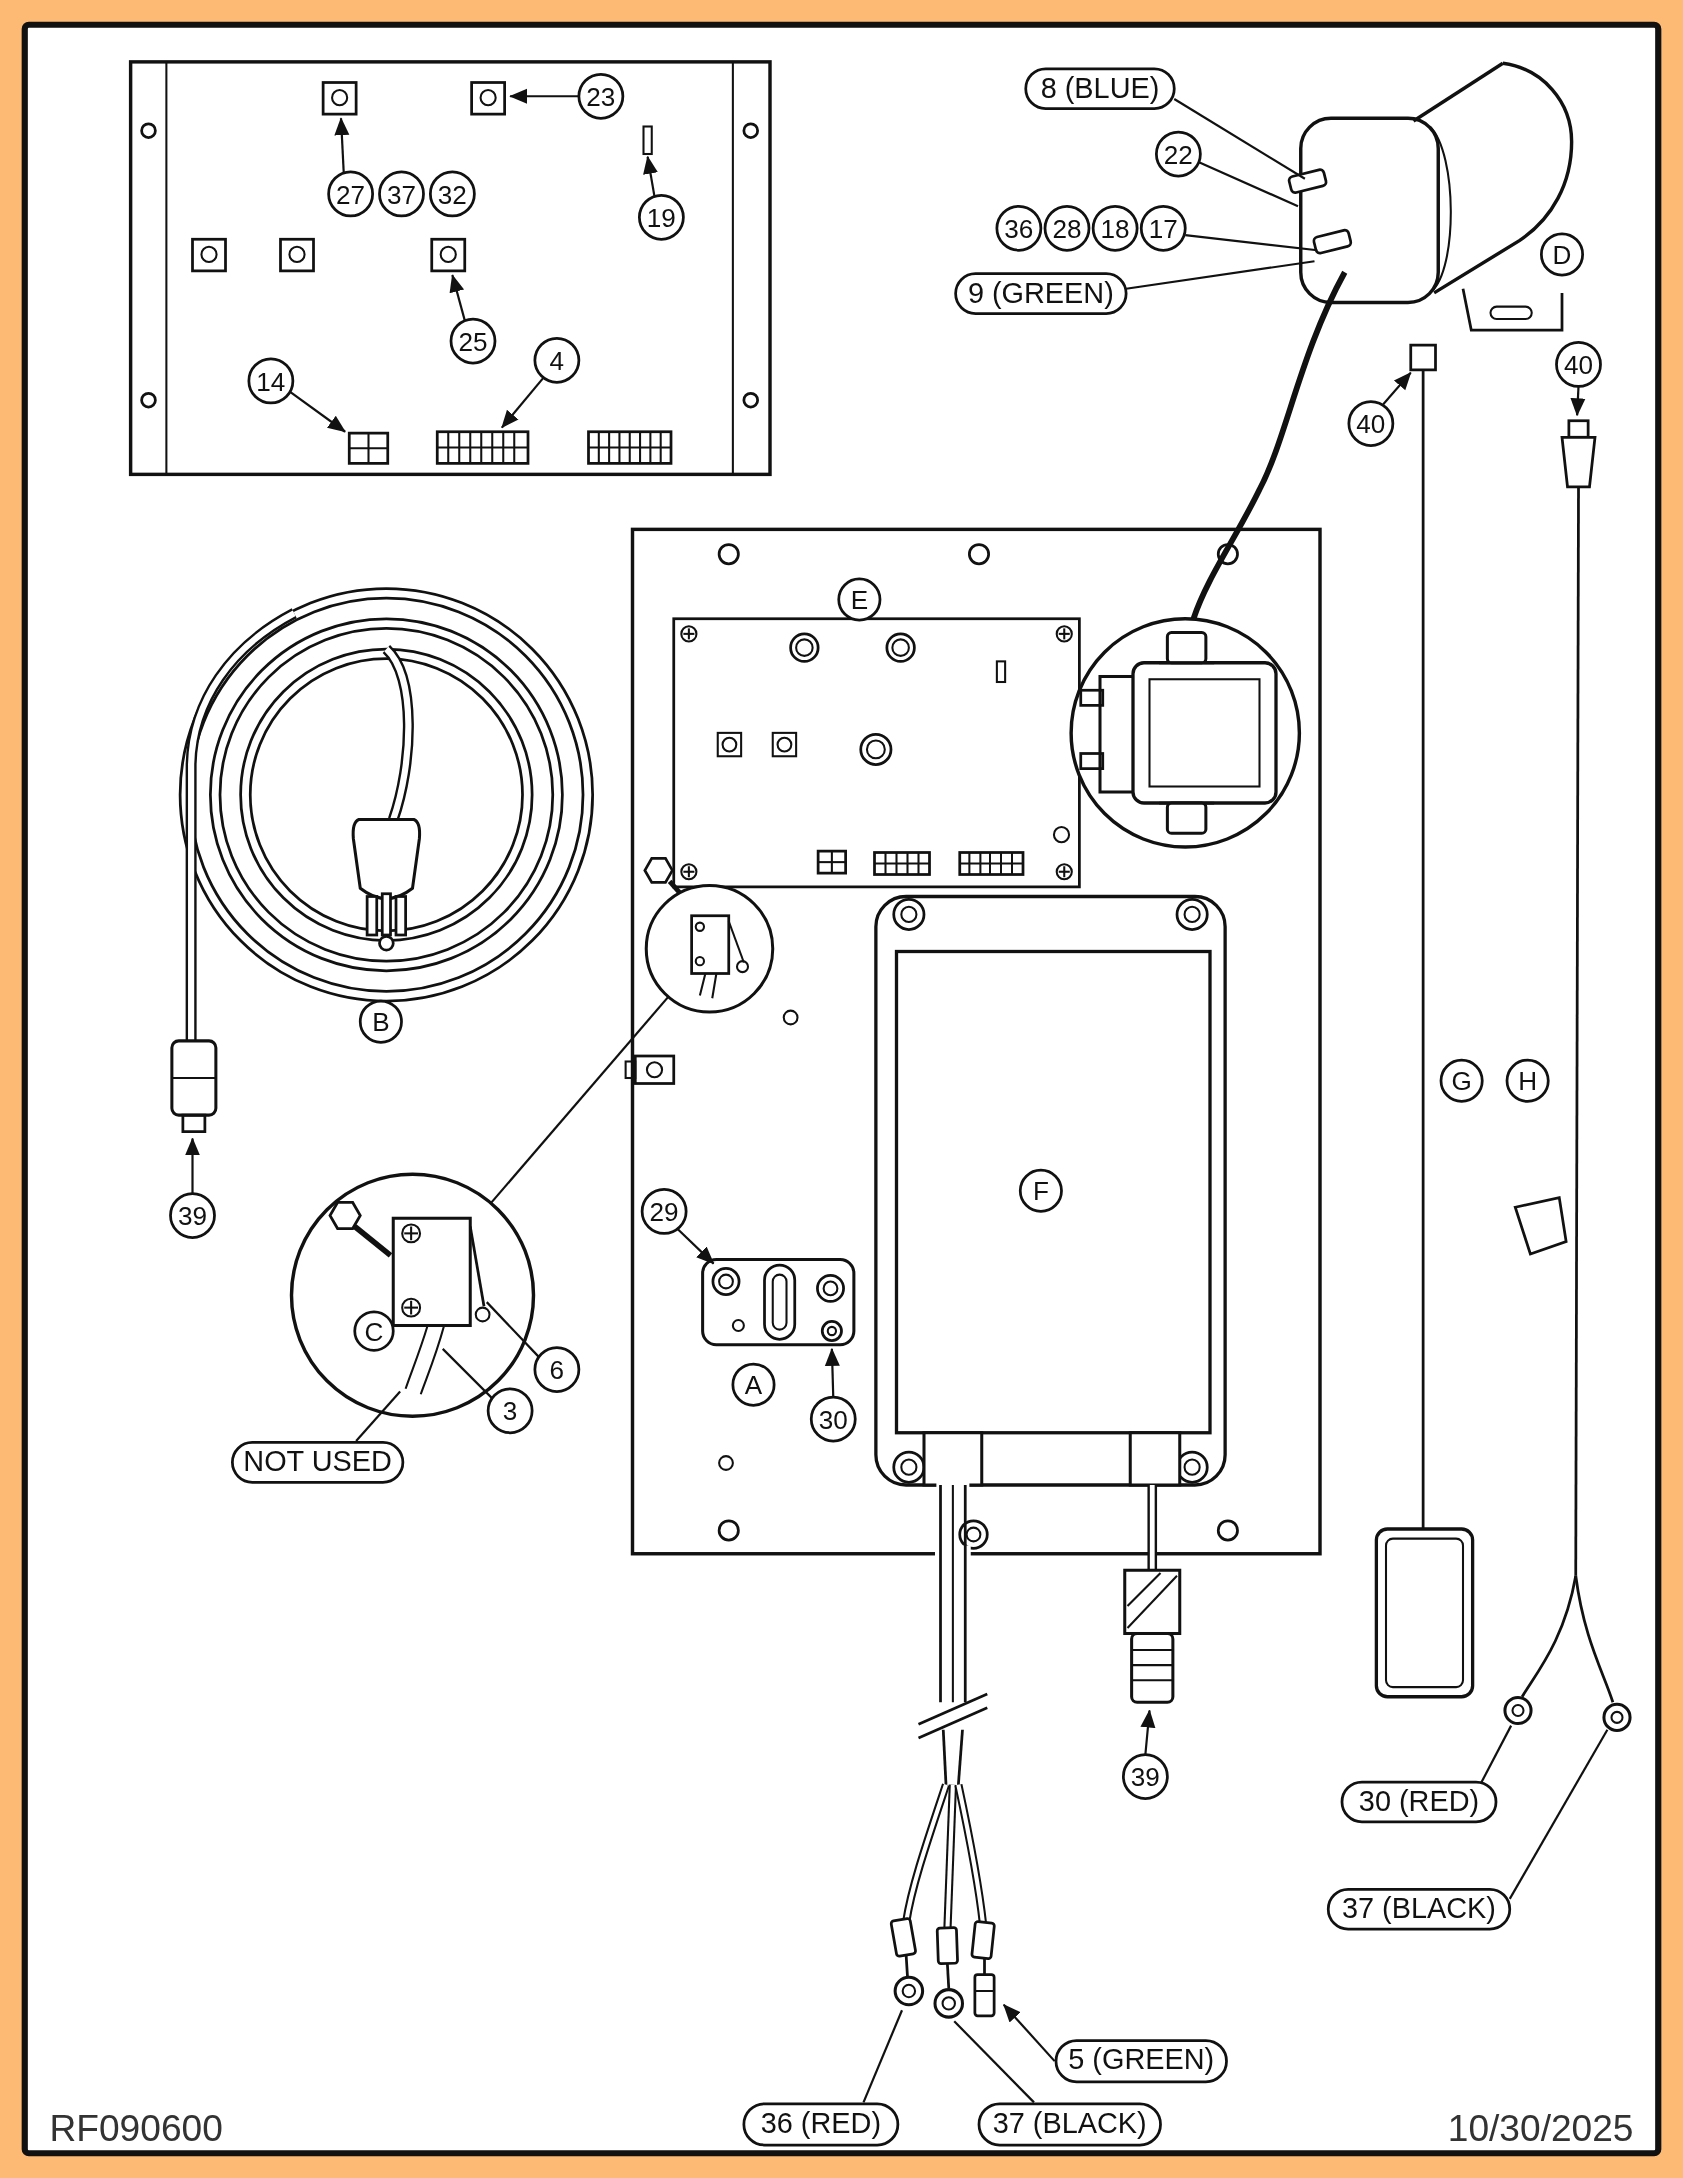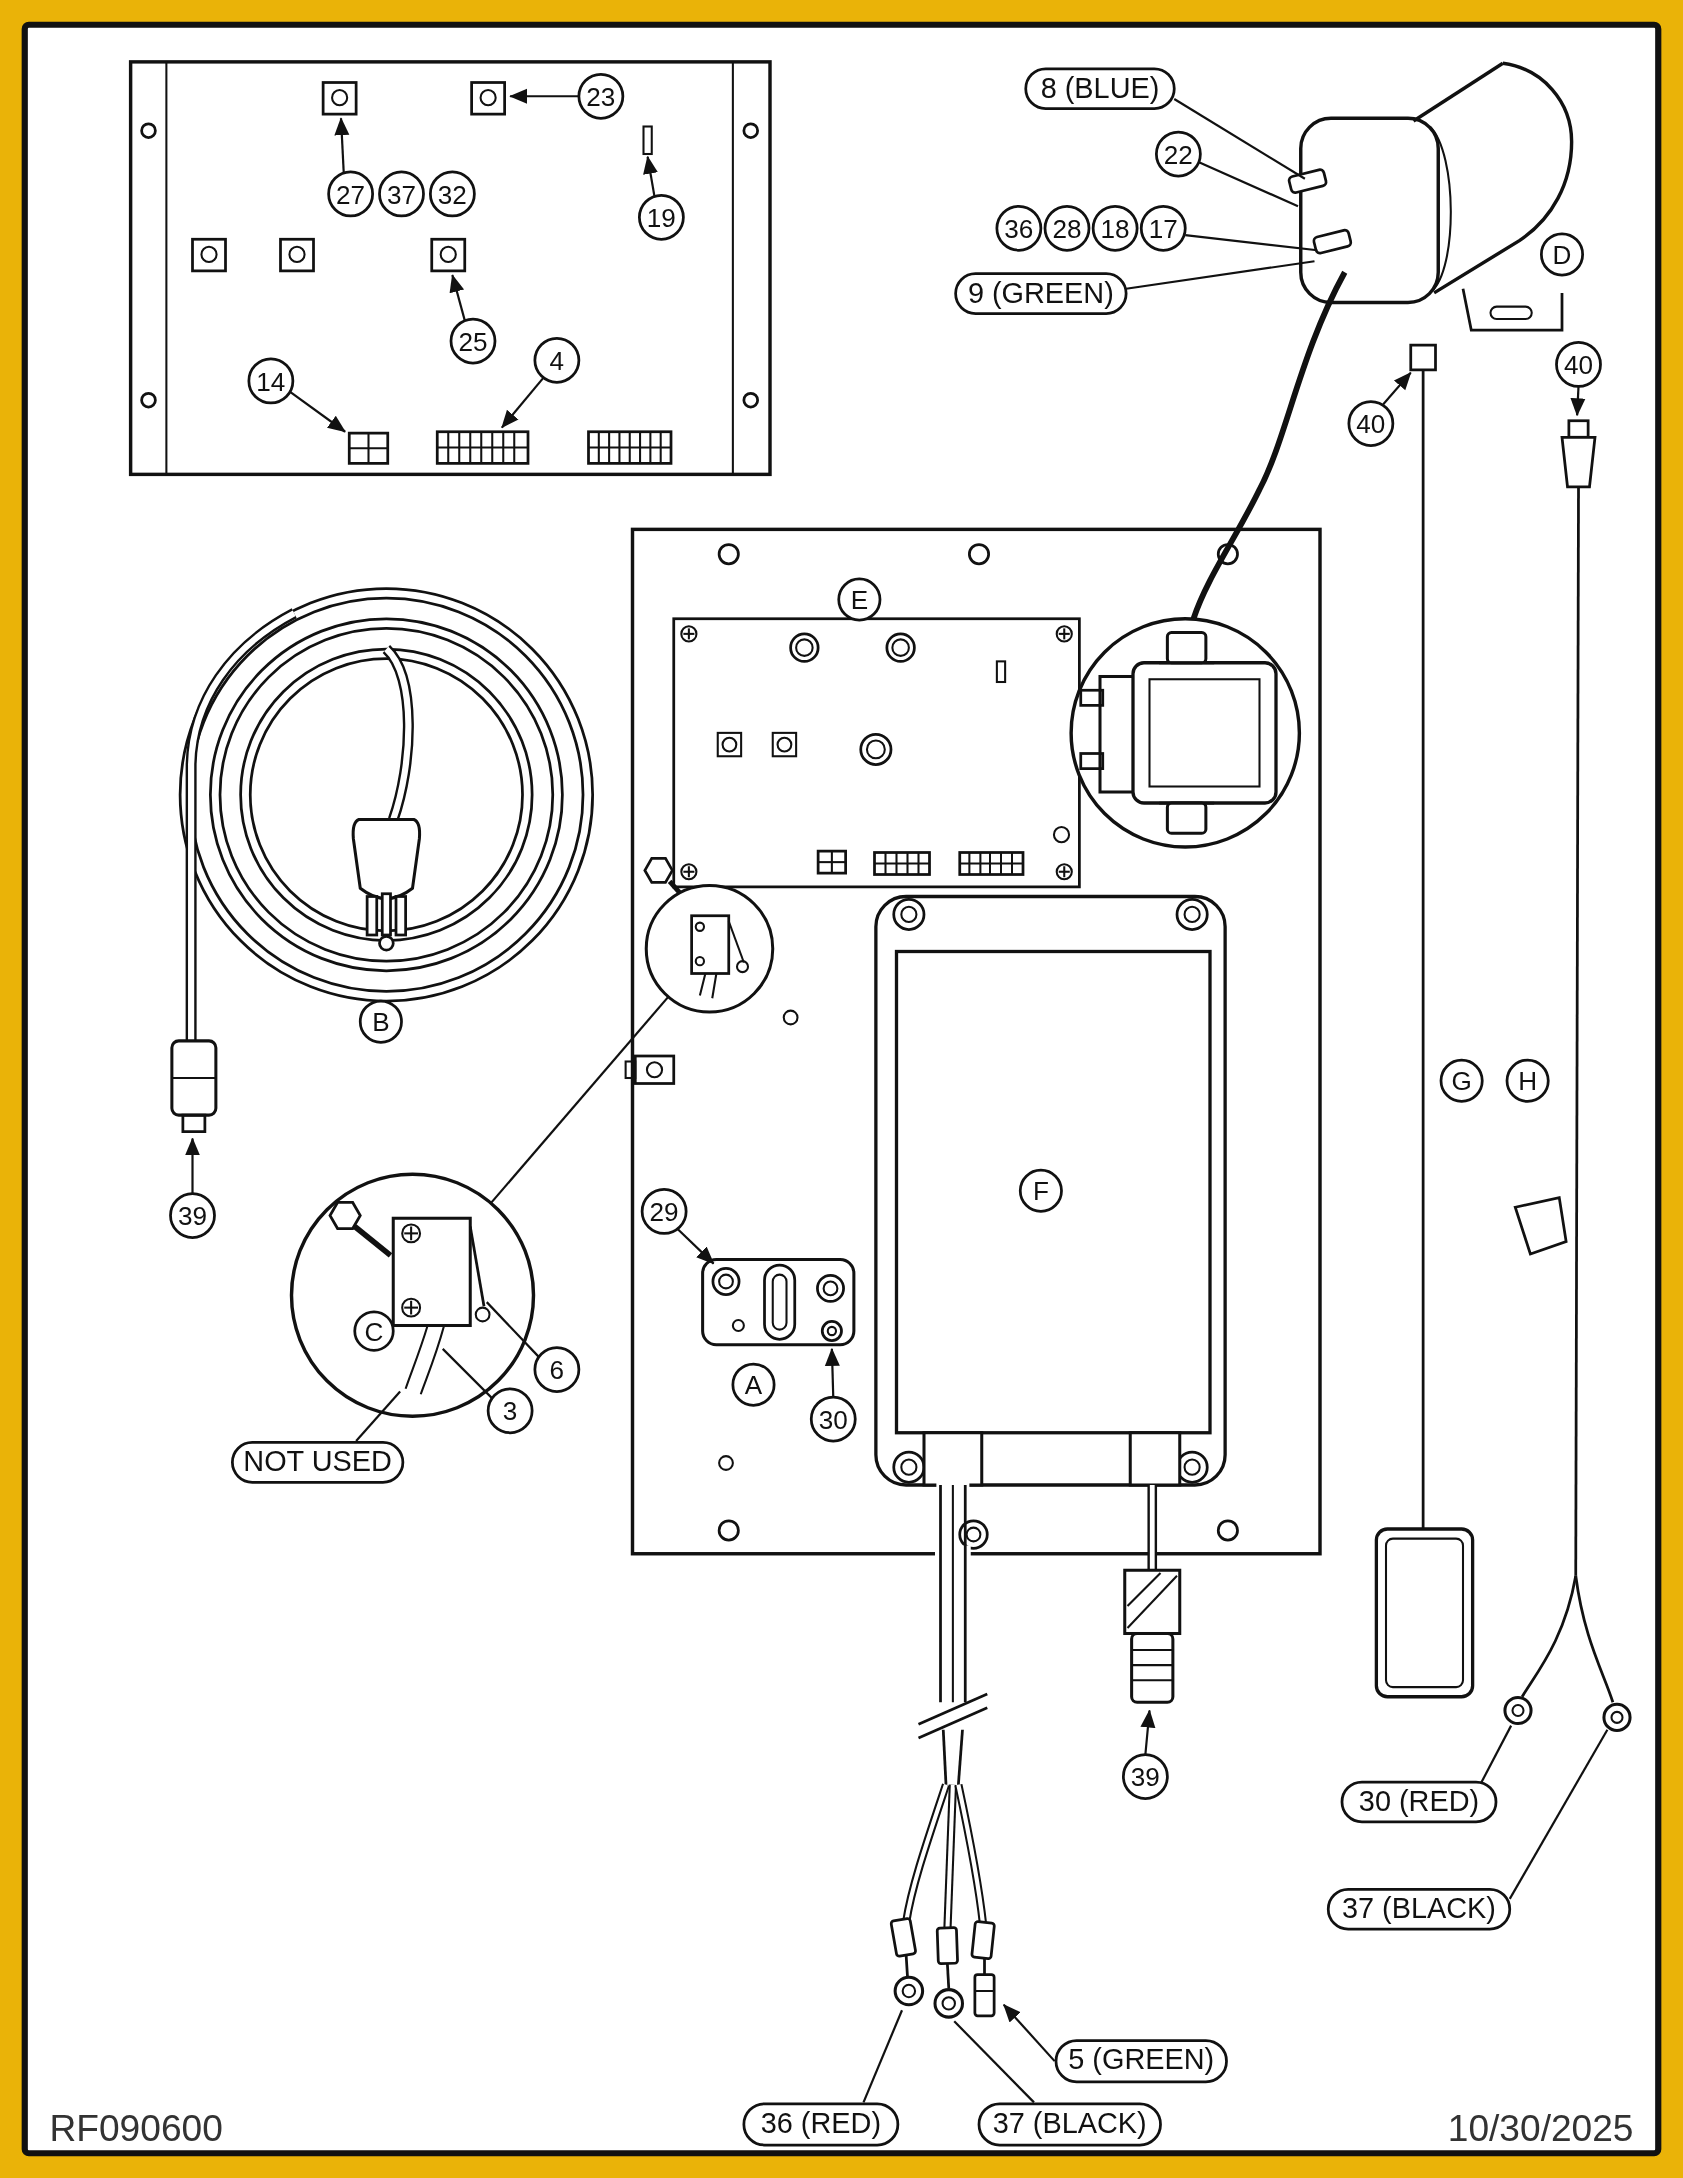--- a/index.html
+++ b/index.html
@@ -1,16 +1,16 @@
 <!DOCTYPE html>
 <html><head>
 <meta charset="utf-8">
 <style>
   html,body{margin:0;padding:0;background:#fff;}
-  .page{width:1683px;height:2178px;position:relative;background:#eab308;overflow:hidden;}
+  .page{width:1683px;height:2178px;position:relative;background:#fdba74;overflow:hidden;}
   svg{display:block;}
   .ln  {fill:none;stroke:#111;stroke-width:2;}
   .ln15{fill:none;stroke:#111;stroke-width:1.5;}
   .ln25{fill:none;stroke:#111;stroke-width:2.5;}
   .fillw{fill:#fff;stroke:#111;}
   .bubble{fill:#fff;stroke:#111;stroke-width:2;}
   .stadium{fill:#fff;stroke:#111;stroke-width:2;}
   .leader{fill:none;stroke:#111;stroke-width:1.6;}
   .wire-b{fill:none;stroke:#111;}
   .wire-w{fill:none;stroke:#fff;}

